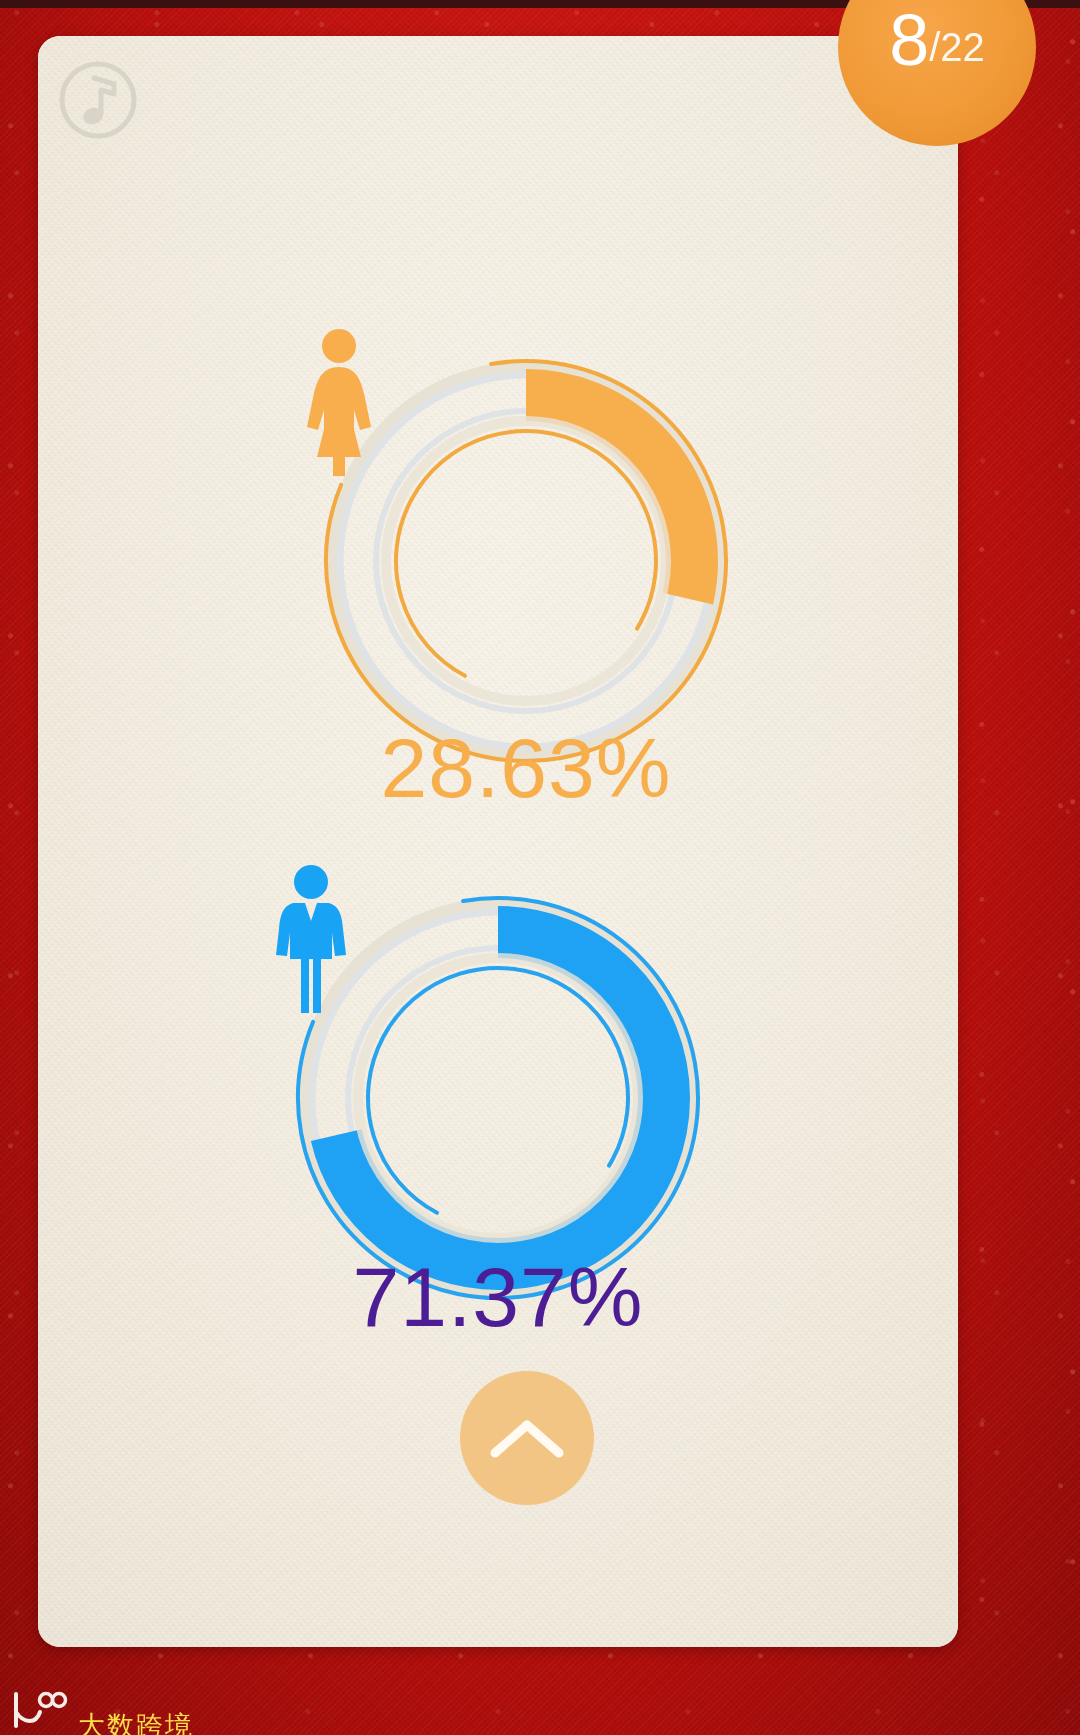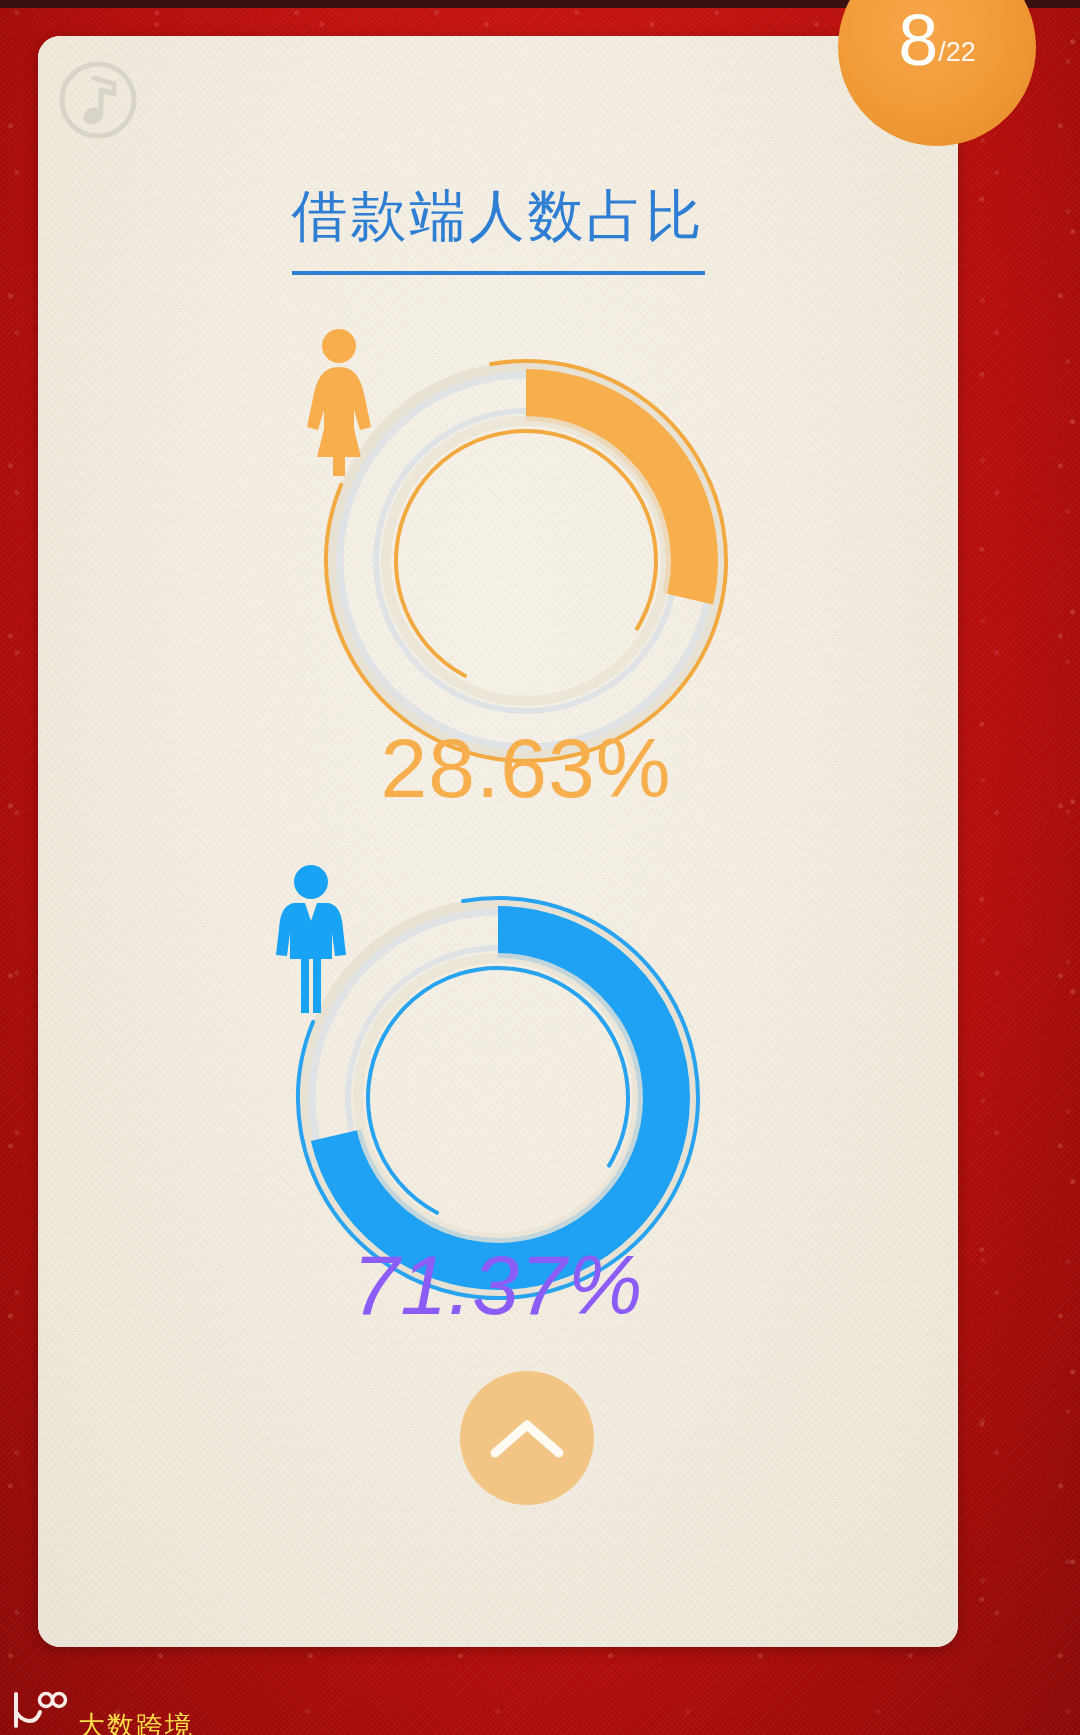--- a/index.html
+++ b/index.html
@@ -58,21 +58,21 @@
   #badge{
     position:absolute;left:838px;top:-52px;width:198px;height:198px;border-radius:50%;
     background:radial-gradient(circle at 42% 40%, #f7a64a 0%, #f09a37 55%, #e5892a 100%);
     z-index:7;
   }
   #badge .inner{
     position:absolute;left:0;right:0;top:56px;text-align:center;
     color:#ffffff;line-height:1;white-space:nowrap;
   }
   #badge .cur{font-size:72px;font-weight:400;letter-spacing:-1px;vertical-align:-4px;}
-  #badge .tot{font-size:27px;font-weight:400;opacity:.92;margin-left:1px;}
+  #badge .tot{font-size:40px;font-weight:400;opacity:.92;margin-left:1px;}
 
   
   #title-wrap{position:absolute;left:0;top:143px;width:920px;text-align:center;z-index:4;}
   #title{
     display:inline-block;
     font-size:56px;color:#2e7fd4;letter-spacing:3px;
     font-family:"DejaVu Sans","Liberation Sans",sans-serif;font-weight:400;
     padding-bottom:16px;border-bottom:4px solid #2e7fd4;
   }
 
@@ -85,21 +85,21 @@
   .person{
     position:absolute;left:0;top:0;width:470px;height:470px;
     display:flex;align-items:center;justify-content:center;
   }
   .pct{
     position:absolute;width:920px;left:0;text-align:center;
     font-size:84px;font-weight:400;letter-spacing:1px;line-height:1;
     font-family:"Liberation Sans","DejaVu Sans",sans-serif;
   }
   #pct-female{top:400px;color:#f7ae4c;}
-  #pct-male{top:380px;color:#8b5cf6;font-style:italic;}
+  #pct-male{top:392px;color:#4c1d95;}
 
   
   #nav-btn{
     position:absolute;left:422px;top:1335px;width:134px;height:134px;border-radius:50%;
     background:#f3c584;z-index:5;
     display:flex;align-items:center;justify-content:center;
   }
 
   
   #watermark{
@@ -122,23 +122,20 @@
 <div id="card">
 
   <div id="music" class="layer">
     <svg width="92" height="92" viewBox="0 0 92 92" aria-hidden="true">
       <circle cx="46" cy="46" r="36" fill="none" stroke="#d9d4c8" stroke-width="5"></circle>
       <path d="M42 24 L62 30 L62 40 L49 36 L49 60" fill="none" stroke="#d9d4c8" stroke-width="5" stroke-linecap="round" stroke-linejoin="round"></path>
       <ellipse cx="41" cy="62" rx="10" ry="8" fill="#d9d4c8" transform="rotate(-16 41 62)"></ellipse>
     </svg>
   </div>
 
-  <div id="title-wrap" class="layer">
-    <div id="title">借款端人数占比</div>
-  </div>
 
   <div id="block-female" class="donut-block">
     <div class="donut">
       <svg width="470" height="470" viewBox="0 0 470 470" aria-hidden="true">
 
         <circle cx="235" cy="235" r="193" fill="none" stroke="#e6e0d2" stroke-width="14" opacity=".9"></circle>
 
         <circle cx="235" cy="235" r="186" fill="none" stroke="#dfe3e6" stroke-width="7"></circle>
         <circle cx="235" cy="235" r="150" fill="none" stroke="#dfe3e6" stroke-width="6"></circle>
 

